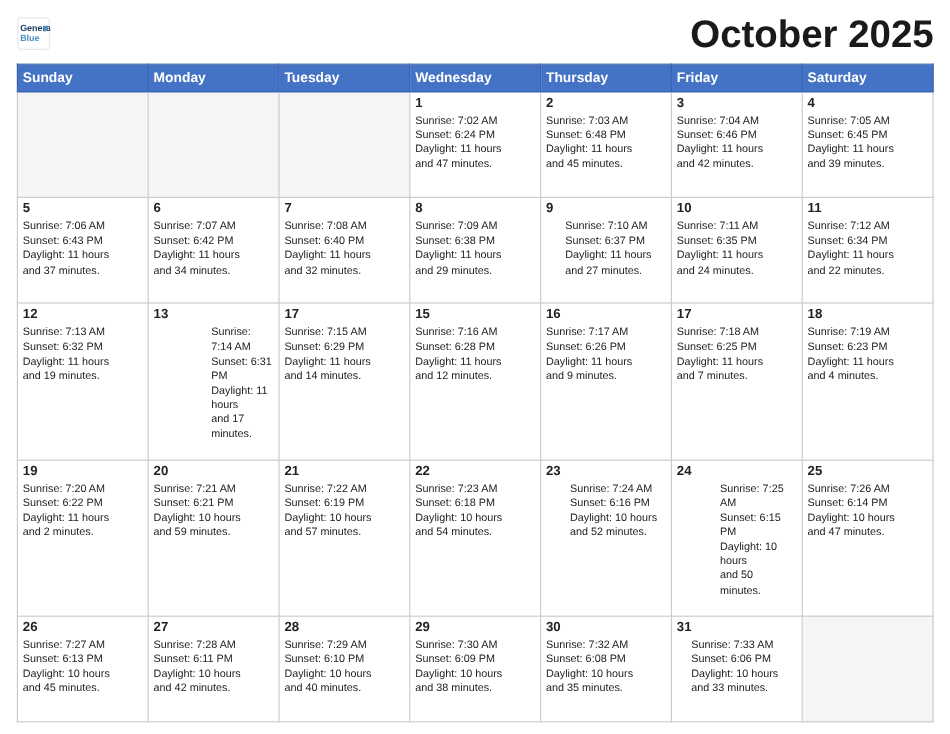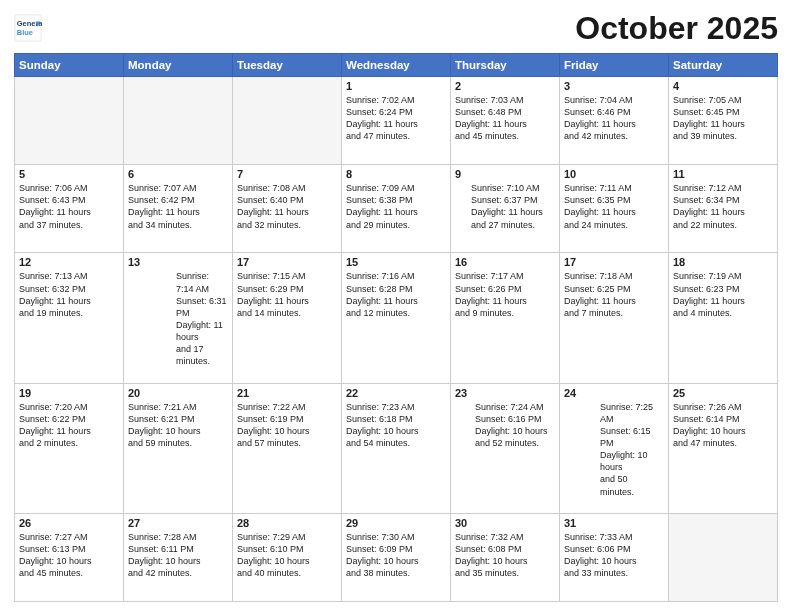--- a/index.html
+++ b/index.html
@@ -340,21 +340,21 @@
           </td>
           <td>
             <span class="day-number">30</span>
             <div class="day-info" style="white-space: pre-line;">Sunrise: 7:32 AM
 Sunset: 6:08 PM
 Daylight: 10 hours
 and 35 minutes.</div>
           </td>
           <td>
             <span class="day-number">31</span>
-            <div class="day-info" style="white-space: pre-line;">Sunrise: 7:33 AM
+            <div class="day-info" style="white-space: pre-line; margin-left: 12px;">Sunrise: 7:33 AM
 Sunset: 6:06 PM
 Daylight: 10 hours
 and 33 minutes.</div>
           </td>
           <td class="empty"></td>
         </tr>
       </tbody>
   </table>
 </div>
 

